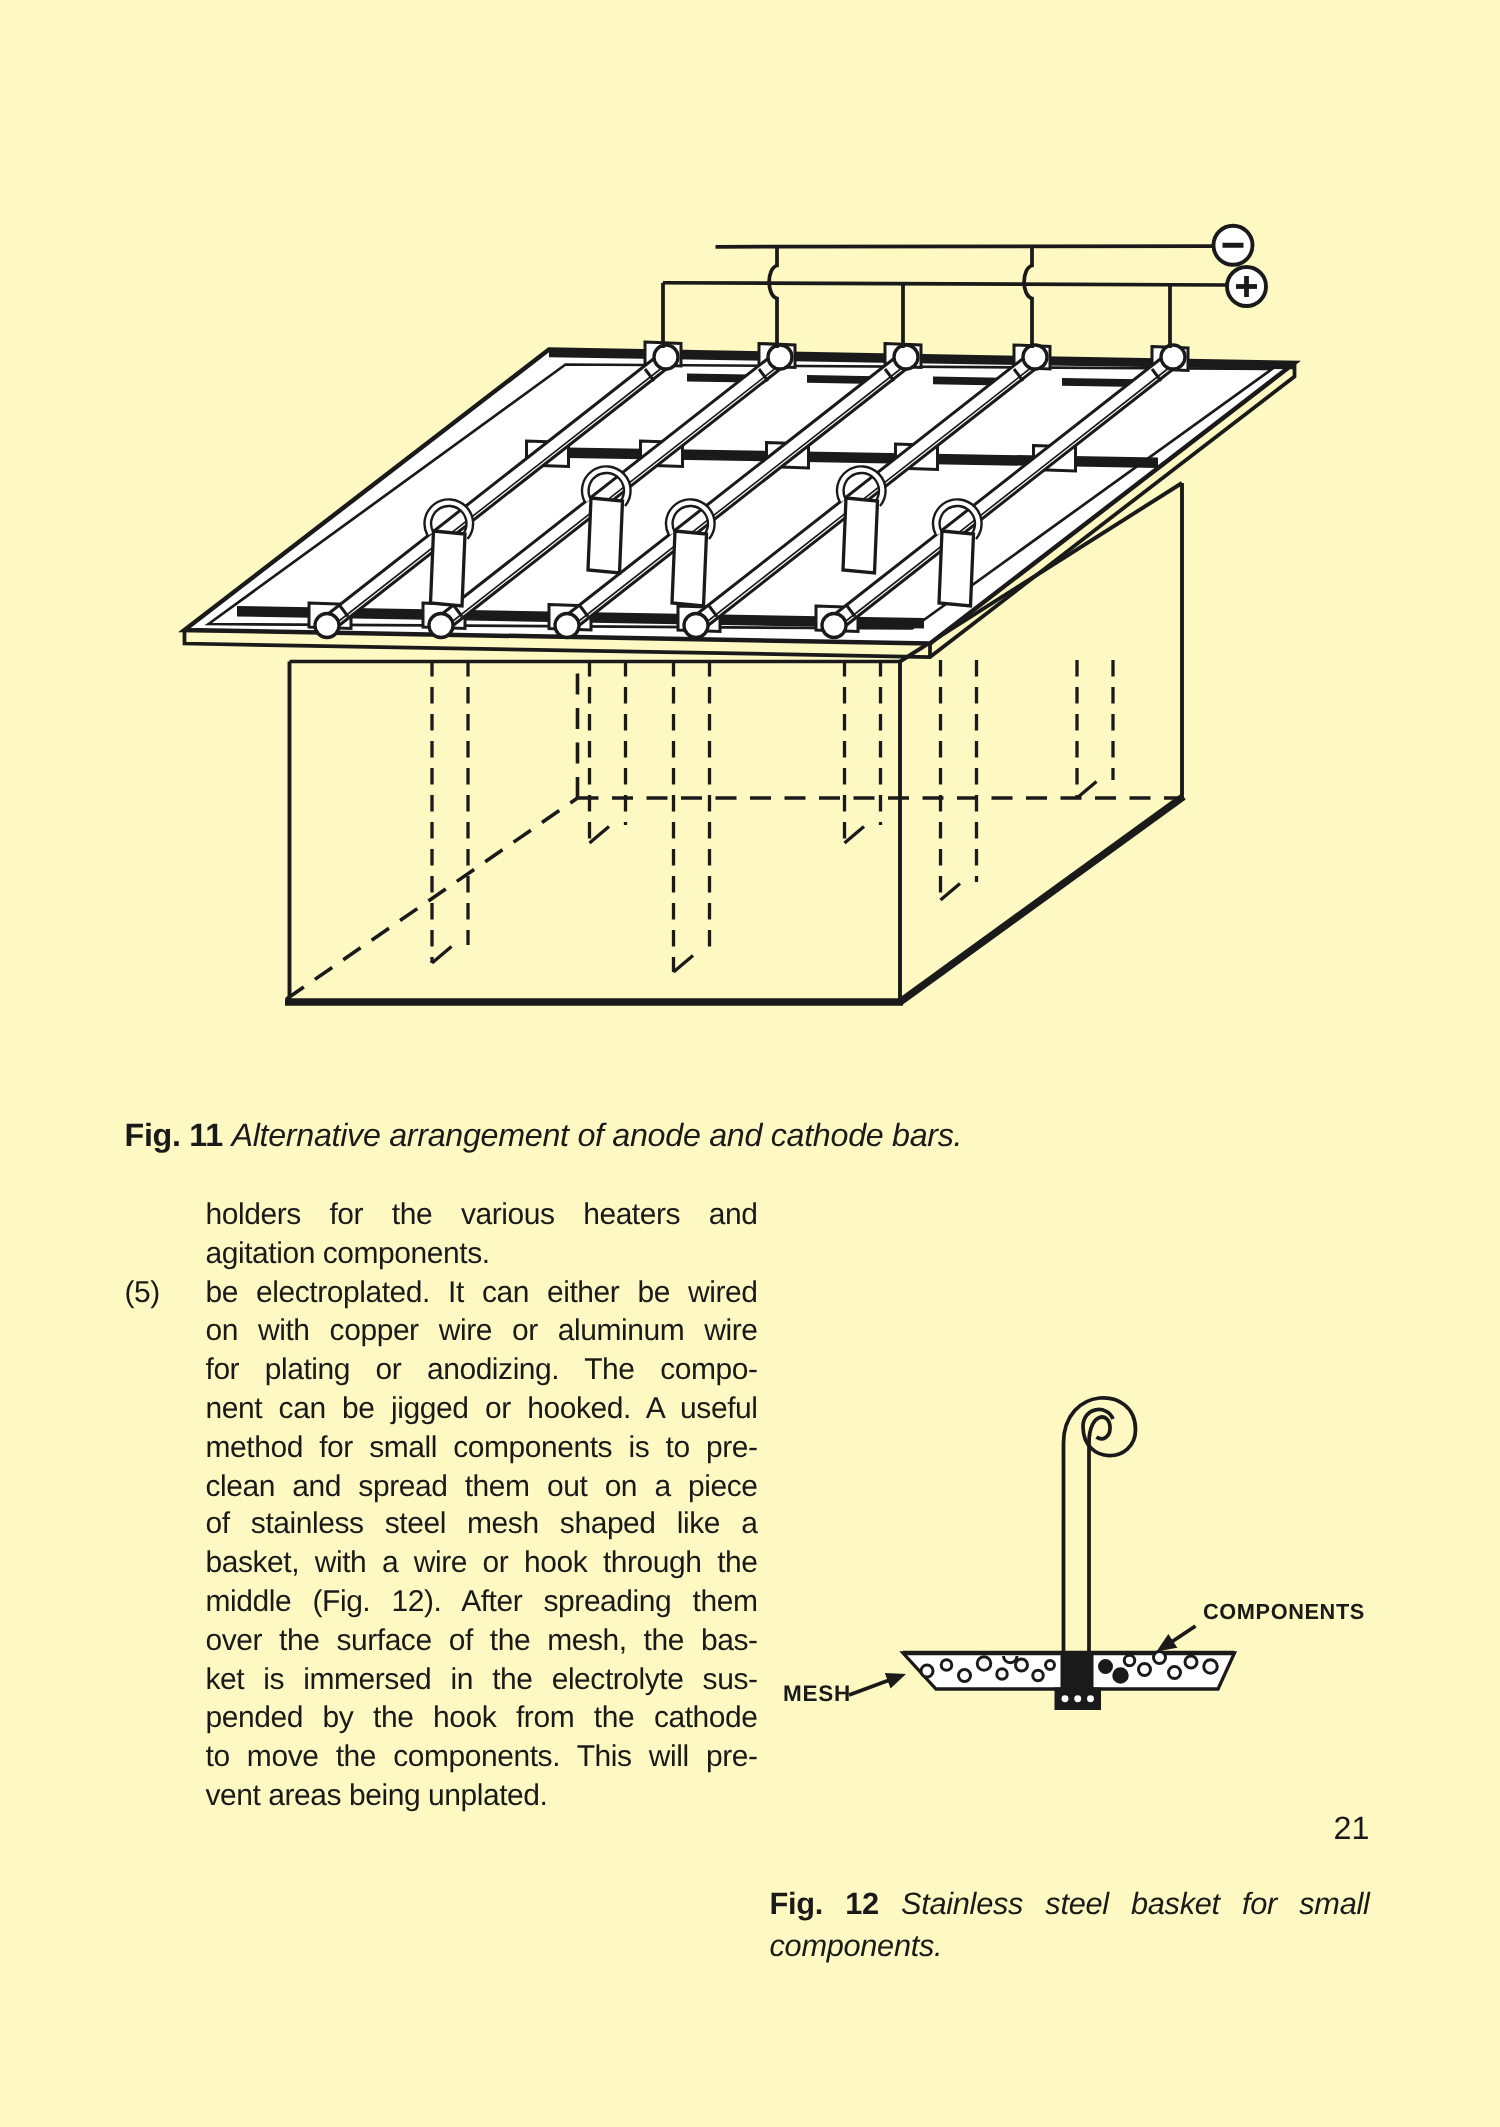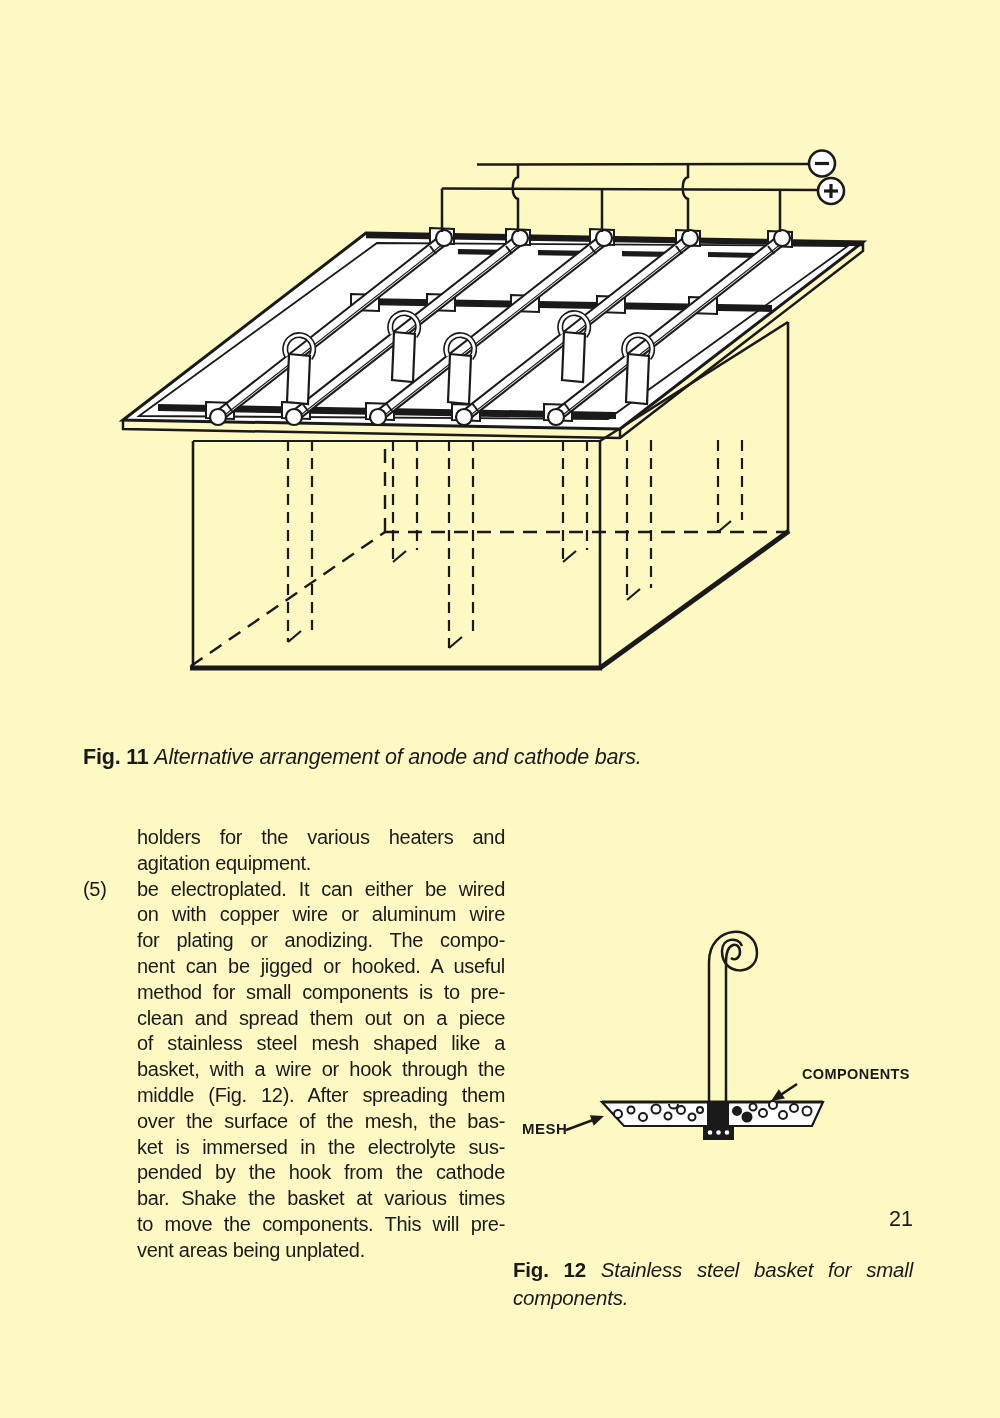--- a/index.html
+++ b/index.html
@@ -5,21 +5,21 @@
   html,body{margin:0;padding:0;background:#888;}
   .page{position:relative;width:1000px;height:1418px;background:#fef9c3;overflow:hidden;
         font-family:"Liberation Sans","DejaVu Sans",sans-serif;color:#1a1a1a;}
   svg{position:absolute;display:block;}
   .ink{stroke:#1a1a1a;fill:none;}
   
   .cap11{position:absolute;left:83px;top:745px;font-size:21.5px;white-space:nowrap;letter-spacing:-0.2px;}
   .capb{font-weight:bold;}
   .capi{font-style:italic;}
   
-  .leftcol{position:absolute;left:83px;top:825px;width:424px;font-size:20px;
+  .leftcol{position:absolute;left:83px;top:798px;width:424px;font-size:20px;
            line-height:25.8px;letter-spacing:-0.3px;}
   .hang{margin-left:54px;width:368px;}
   .itemrow{display:flex;align-items:flex-start;}
   .marker{width:54px;flex:none;}
   .itembody{width:368px;}
   .tl{text-align:justify;text-align-last:justify;}
   .tl-last{text-align:justify;text-align-last:auto;}
   
   .cap12{position:absolute;left:513px;top:1256px;width:400px;font-size:20.5px;line-height:27.5px;letter-spacing:-0.2px;}
   .cap12 .l1{text-align:justify;text-align-last:justify;}
@@ -208,38 +208,37 @@
   </svg>
 
   <div class="cap11">
     <span class="capb">Fig. 11</span>
     <span class="capi">Alternative arrangement of anode and cathode bars.</span>
   </div>
 
   <div class="leftcol">
     <div class="hang">
         <div class="tl">holders for the various heaters and</div>
-        <div class="tl tl-last">agitation equipment.</div>
+        <div class="tl tl-last">agitation components.</div>
       </div>
     <div class="itemrow">
       <div class="marker">(5)</div>
       <div class="itembody">
           <div class="tl">be electroplated. It can either be wired</div>
           <div class="tl">on with copper wire or aluminum wire</div>
           <div class="tl">for plating or anodizing. The compo-</div>
           <div class="tl">nent can be jigged or hooked. A useful</div>
           <div class="tl">method for small components is to pre-</div>
           <div class="tl">clean and spread them out on a piece</div>
           <div class="tl">of stainless steel mesh shaped like a</div>
           <div class="tl">basket, with a wire or hook through the</div>
           <div class="tl">middle (Fig. 12). After spreading them</div>
           <div class="tl">over the surface of the mesh, the bas-</div>
           <div class="tl">ket is immersed in the electrolyte sus-</div>
           <div class="tl">pended by the hook from the cathode</div>
-          <div class="tl">bar. Shake the basket at various times</div>
           <div class="tl">to move the components. This will pre-</div>
           <div class="tl tl-last">vent areas being unplated.</div>
         </div>
     </div>
   </div>
 
   <svg style="left:500px;top:895px;" width="420" height="265" viewBox="500 895 420 265">
 
     <g>
       <path class="ink" d="M709,1124 L709,962 C709,924 757,923 757,953 C757,976 722,977 722,951 C722,938 738,936 742,946" stroke-width="2.5"></path>

